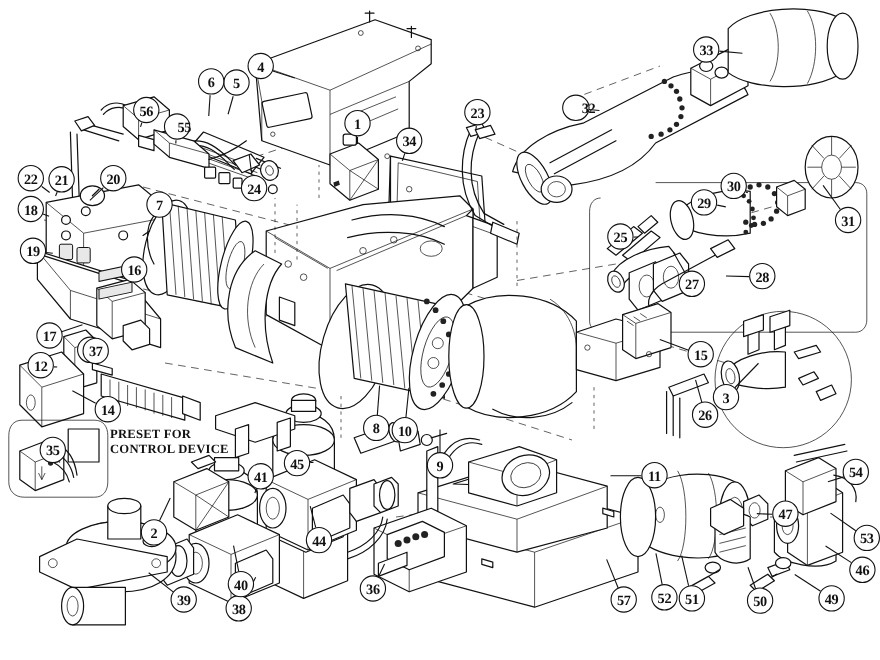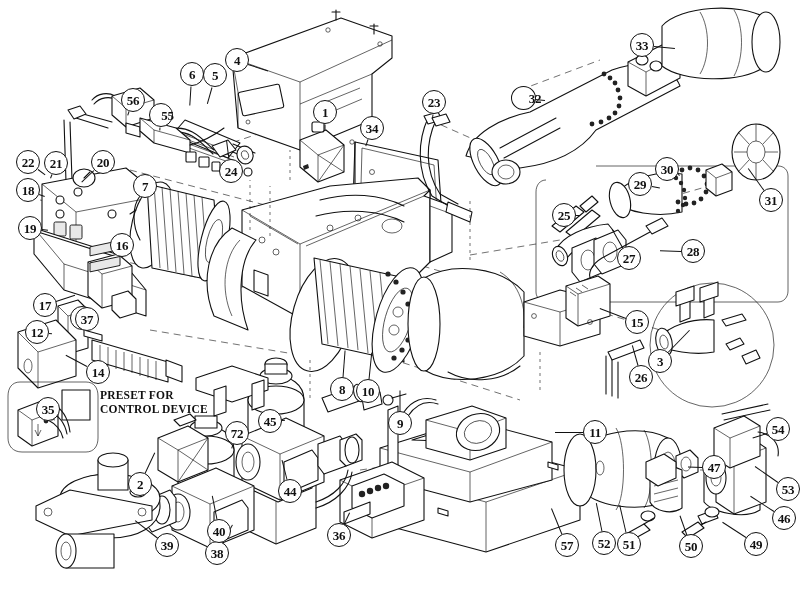--- a/index.html
+++ b/index.html
@@ -658,21 +658,21 @@
       <div class="callout" style="left: 759px; top: 188px;">31</div>
       <div class="callout" style="left: 511px; top: 86px; padding-left: 23px;">32</div>
       <div class="callout" style="left: 630px; top: 33px;">33</div>
       <div class="callout" style="left: 360px; top: 116px;">34</div>
       <div class="callout" style="left: 36px; top: 397px;">35</div>
       <div class="callout" style="left: 327px; top: 523px;">36</div>
       <div class="callout" style="left: 75px; top: 307px;">37</div>
       <div class="callout" style="left: 205px; top: 541px; font-family: Liberation Serif, serif;">38</div>
       <div class="callout" style="left: 155px; top: 533px;">39</div>
       <div class="callout" style="left: 207px; top: 519px;">40</div>
-      <div class="callout" style="left: 225px; top: 421px;">72</div>
+      <div class="callout" style="left: 225px; top: 421px;">41</div>
       <div class="callout" style="left: 278px; top: 479px;">44</div>
       <div class="callout" style="left: 258px; top: 409px;">45</div>
       <div class="callout" style="left: 772px; top: 506px;">46</div>
       <div class="callout" style="left: 702px; top: 455px;">47</div>
       <div class="callout" style="left: 744px; top: 532px;">49</div>
       <div class="callout" style="left: 679px; top: 534px;">50</div>
       <div class="callout" style="left: 617px; top: 532px;">51</div>
       <div class="callout" style="left: 592px; top: 531px;">52</div>
       <div class="callout" style="left: 776px; top: 477px;">53</div>
       <div class="callout" style="left: 766px; top: 417px;">54</div>

